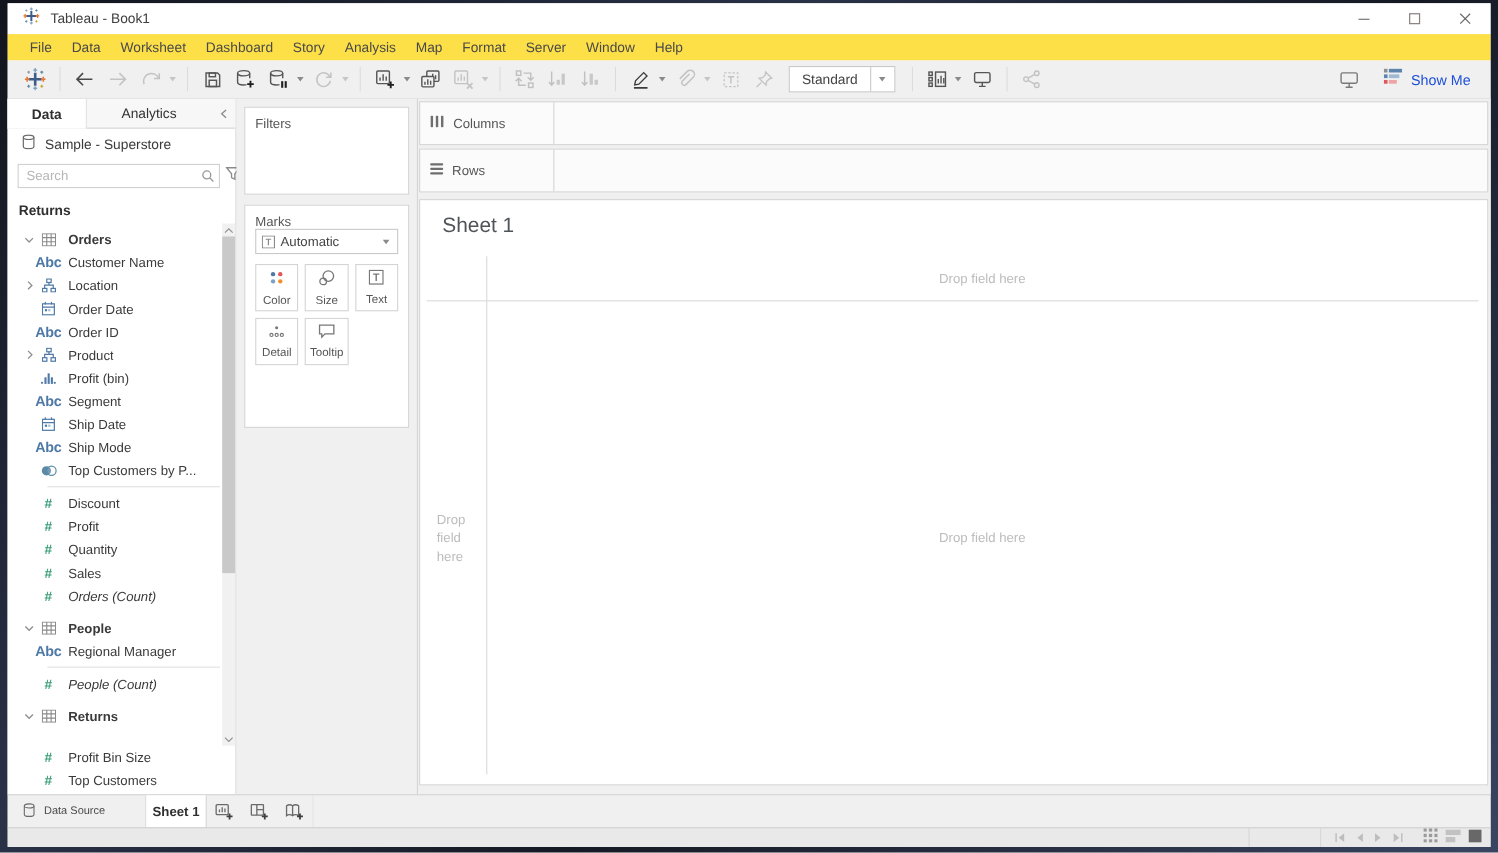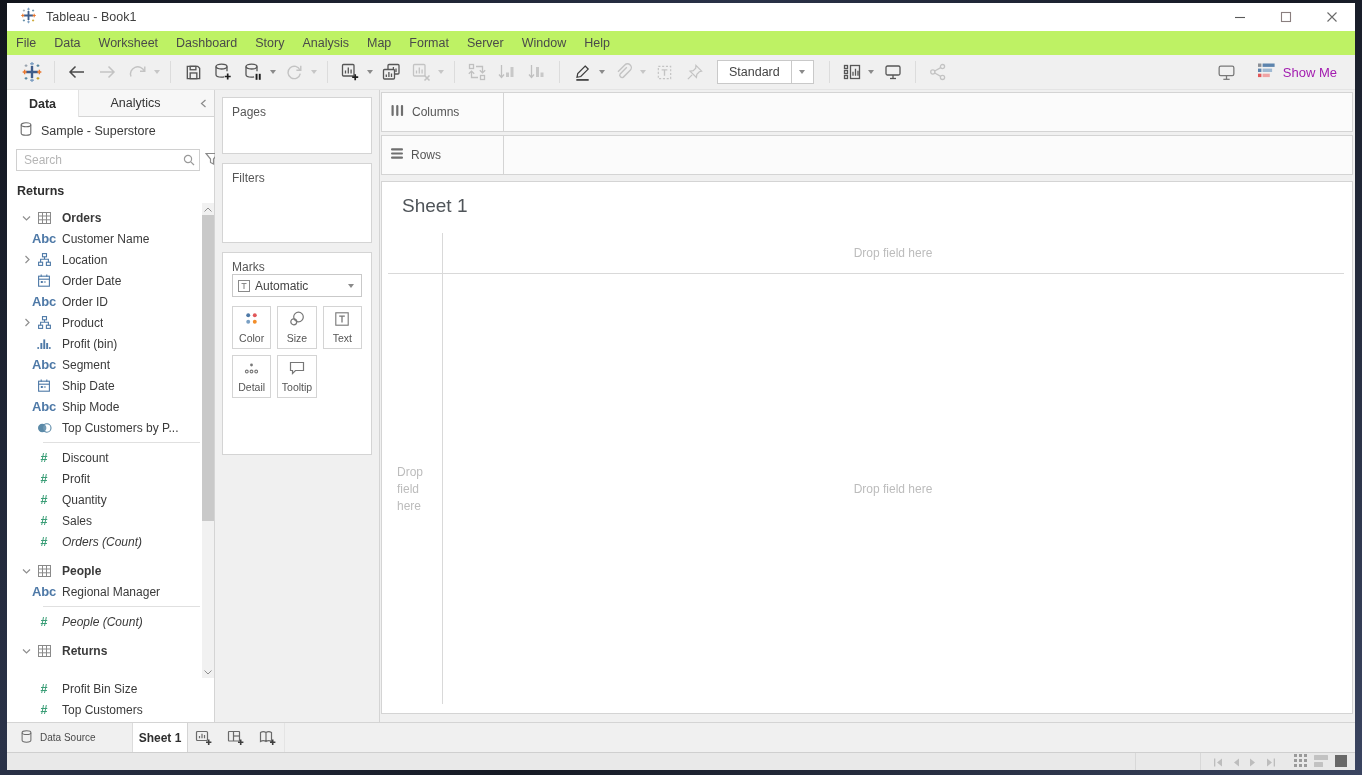--- a/index.html
+++ b/index.html
@@ -12,35 +12,35 @@
   .window {
     position:absolute; left:7px; top:3px; right:7px; bottom:5px;
     background:#fff; display:flex; flex-direction:column;
   }
   
   .titlebar { height:28px; display:flex; align-items:center; padding-left:13px; background:#fff; flex:none; }
   .titlebar .title { font-size:12.5px; color:#3f3f3f; margin-left:9px; }
   .win-controls { margin-left:auto; display:flex; height:100%; }
   .win-btn { width:46px; height:100%; display:flex; align-items:center; justify-content:center; }
   
-  .menubar { height:24px; display:flex; align-items:center; padding-left:0; background:#bef264; flex:none; }
+  .menubar { height:24px; display:flex; align-items:center; padding-left:11px; background:#fde047; flex:none; }
   .menu-item { padding:0 9px; font-size:12.5px; color:#4a4a4a; line-height:24px; cursor:default; }
   
   .toolbar { height:35px; background:#f0f0f0; display:flex; align-items:center; padding:0 8px 0 10px; flex:none; border-bottom:1px solid #e4e4e4; }
   .tb-btn { height:26px; min-width:24px; display:flex; align-items:center; justify-content:center; margin:0 3px; }
   .tb-caret { width:9px; height:26px; display:flex; align-items:center; justify-content:center; margin-right:2px; }
   .caret-tri { width:0; height:0; border-left:3.5px solid transparent; border-right:3.5px solid transparent; border-top:4px solid #8a8a8a; }
   .caret-tri.dis { border-top-color:#c6c6c6; }
   .tb-sep { width:1px; height:22px; background:#dcdcdc; margin:0 7px; flex:none; }
   .fit-select { display:flex; align-items:center; height:24px; background:#fff; border:1px solid #c9c9c9; margin:0 8px; }
   .fit-select .lbl { padding:0 11px; font-size:12.5px; color:#444; min-width:72px; }
   .fit-select .caret-box { width:22px; height:100%; border-left:1px solid #c9c9c9; display:flex; align-items:center; justify-content:center; }
   .tb-right { margin-left:auto; display:flex; align-items:center; }
   .showme { display:flex; align-items:center; gap:8px; margin:0 10px 0 16px; }
-  .showme .lbl { font-size:13px; color:#a21caf; }
+  .showme .lbl { font-size:13px; color:#1d4ed8; }
   
   .main { flex:1; display:flex; min-height:0; background:#f0f0f0; }
   
   .data-pane { width:208px; background:#fff; border-right:1px solid #d4d4d4; display:flex; flex-direction:column; flex:none; }
   .pane-tabs { height:27px; display:flex; border-bottom:1px solid #d4d4d4; background:#f7f7f7; flex:none; }
   .tab-data { width:72px; background:#fff; font-weight:bold; font-size:12.5px; color:#2f2f2f; display:flex; align-items:center; justify-content:center; border-right:1px solid #e2e2e2; margin-bottom:-1px; }
   .tab-analytics { flex:1; display:flex; align-items:center; justify-content:center; font-size:12.5px; color:#333; }
   .pane-collapse { width:22px; display:flex; align-items:center; justify-content:center; color:#8a8a8a; font-size:11px; }
   .connection { height:27px; display:flex; align-items:center; padding-left:13px; gap:9px; font-size:12.5px; color:#3a3a3a; flex:none; }
   .search-row { height:31px; display:flex; align-items:center; padding:0 8px 0 9px; gap:5px; flex:none; }
@@ -665,23 +665,20 @@
               <span class="fr-icon">
                 <span class="gl-num" style="color:#3b9e77">#</span>
               </span>
               <span class="fr-label">Top Customers</span>
             </div>
           </div>
       </div>
     </div>
 
     <div class="shelf-pane">
-      <div class="card card-pages">
-        <div class="card-label">Pages</div>
-      </div>
       <div class="card card-filters">
         <div class="card-label">Filters</div>
       </div>
       <div class="card card-marks">
         <div class="card-label">Marks</div>
         <div class="mark-type">
           <span class="mt-ic">
             <svg width="12" height="12" viewBox="0 0 12 12" fill="none" stroke="#8a8a8a">
                 <rect x="0.5" y="0.5" width="11" height="11"></rect>
                 <path d="M3.5 3.5h5M6 3.5v5.5" stroke-width="1.1"></path>

